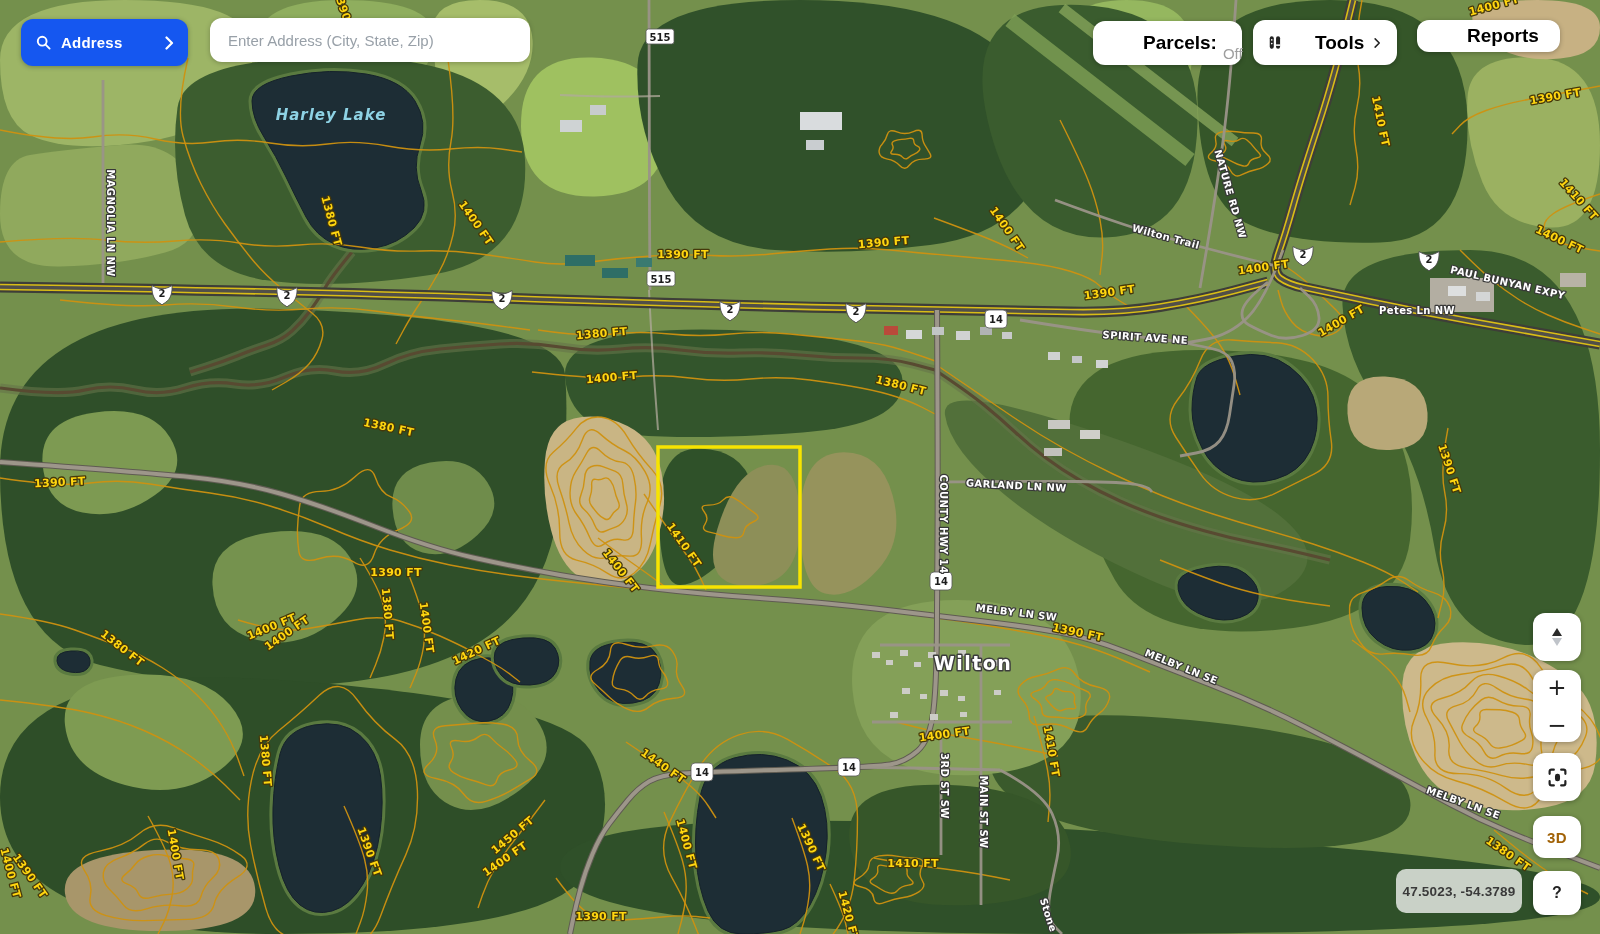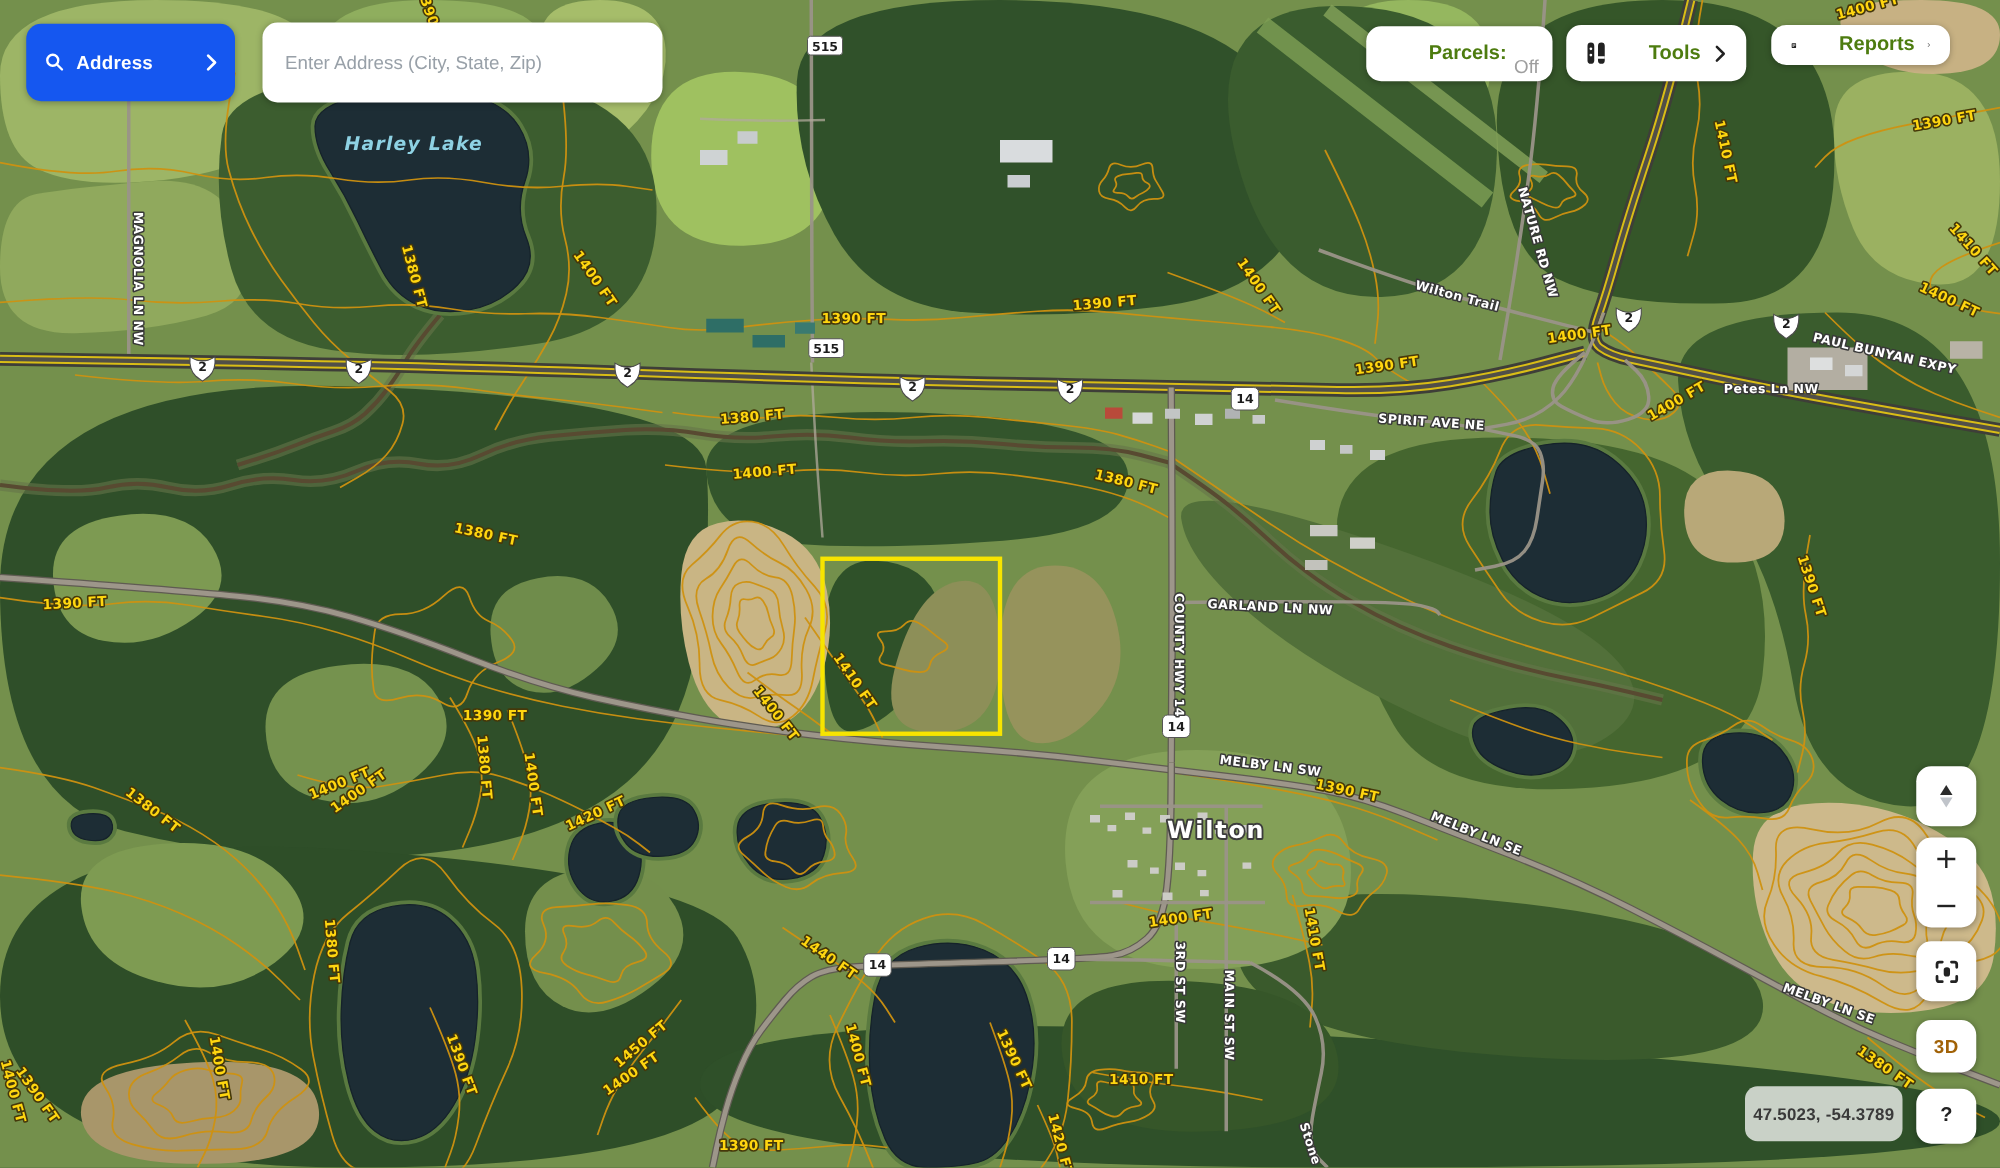--- a/index.html
+++ b/index.html
@@ -12,32 +12,32 @@
   .st-label{font:700 10px "DejaVu Sans",sans-serif;fill:#ffffff;stroke:#383838;stroke-width:2.4px;
             paint-order:stroke;stroke-linejoin:round;letter-spacing:.4px;text-anchor:middle;}
   .town-label{font:600 19px "DejaVu Sans",sans-serif;fill:#ffffff;stroke:#3c3c3c;stroke-width:3px;
             paint-order:stroke;stroke-linejoin:round;letter-spacing:1.5px;text-anchor:middle;}
   .lake-label{font:italic 600 15px "DejaVu Sans",sans-serif;fill:#8ed2e4;letter-spacing:1px;text-anchor:middle;}
   .shield-txt{font:700 10px "DejaVu Sans",sans-serif;fill:#1c1c1c;text-anchor:middle;}
 
   
   .pill{position:absolute;display:flex;align-items:center;background:#fff;border:none;border-radius:12px;
         box-shadow:0 1px 5px rgba(0,0,0,.28);cursor:pointer;font-family:"Liberation Sans",sans-serif;}
-  .btn-address{left:21px;top:19px;width:167px;height:62px;background:#1557f0;color:#fff;
+  .btn-address{left:21px;top:19px;width:167px;height:47px;background:#1557f0;color:#fff;
         padding:0 14px 0 15px;justify-content:flex-start;gap:9px;}
   .btn-address .lbl{font-size:15px;font-weight:700;letter-spacing:.2px;}
   .btn-address .chev{margin-left:auto;}
-  .search-input{position:absolute;left:210px;top:18px;width:320px;height:64px;border:none;border-radius:12px;
+  .search-input{position:absolute;left:210px;top:18px;width:320px;height:44px;border:none;border-radius:12px;
         box-shadow:0 1px 5px rgba(0,0,0,.25);padding:0 18px;font-size:15px;color:#333;outline:none;
         font-family:"Liberation Sans",sans-serif;box-sizing:border-box;}
   .search-input::placeholder{color:#98a0a8;}
   .btn-parcels{left:1093px;top:21px;width:149px;height:44px;padding:0 16px;gap:10px;}
   .btn-tools{left:1253px;top:20px;width:144px;height:45px;padding:0 16px;gap:10px;}
   .btn-reports{left:1417px;top:20px;width:143px;height:32px;padding:0 16px;gap:10px;}
-  .pill .txt{font-size:16px;font-weight:700;color:#4d7c0f;margin-left:24px;}
+  .pill .txt{font-size:19px;font-weight:700;color:#000000;margin-left:24px;}
   .pill .txt-off{font-size:15px;font-weight:400;color:#9e9e9e;margin-left:-4px;margin-top:20px;}
   .pill .chev{margin-left:auto;}
 
   
   .ctl{position:absolute;left:1533px;width:48px;background:#fff;border:none;border-radius:12px;
        box-shadow:0 1px 5px rgba(0,0,0,.3);display:flex;align-items:center;justify-content:center;
        cursor:pointer;font-family:"Liberation Sans",sans-serif;}
   .ctl-compass{top:613px;height:48px;}
   .ctl-zoom{top:670px;height:72px;flex-direction:column;justify-content:space-between;padding:6px 0;box-sizing:border-box;cursor:default;}
   .zoom-btn{border:none;background:none;font:400 23px "DejaVu Sans",sans-serif;color:#222;line-height:22px;cursor:pointer;padding:0 14px;}

